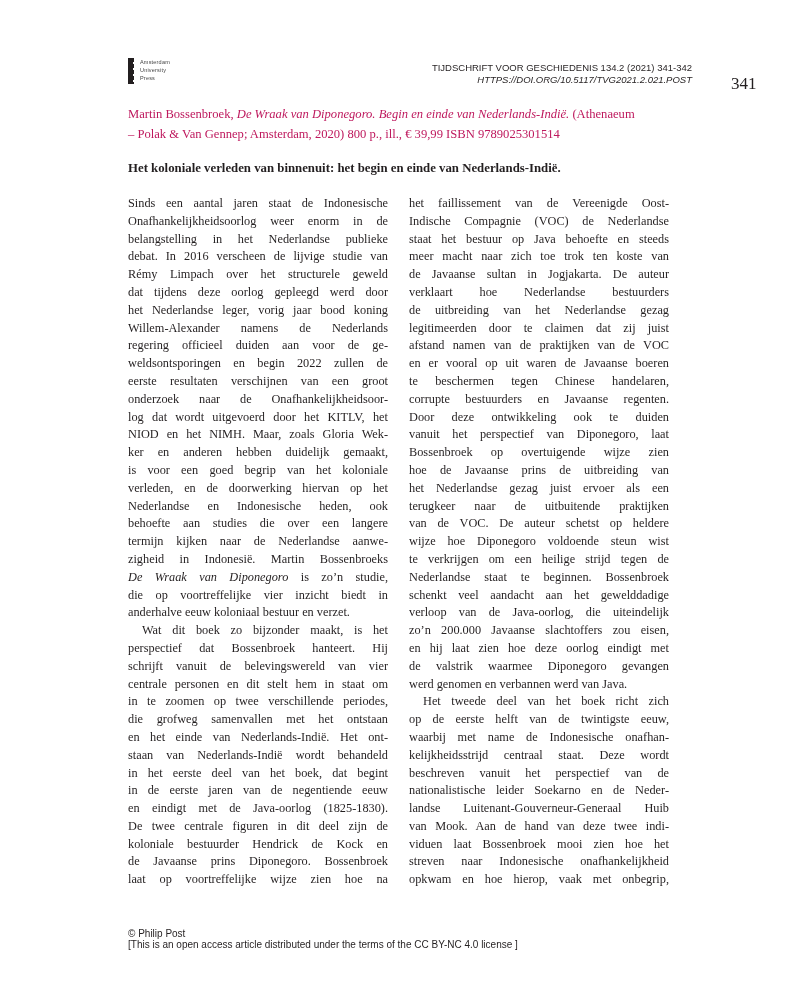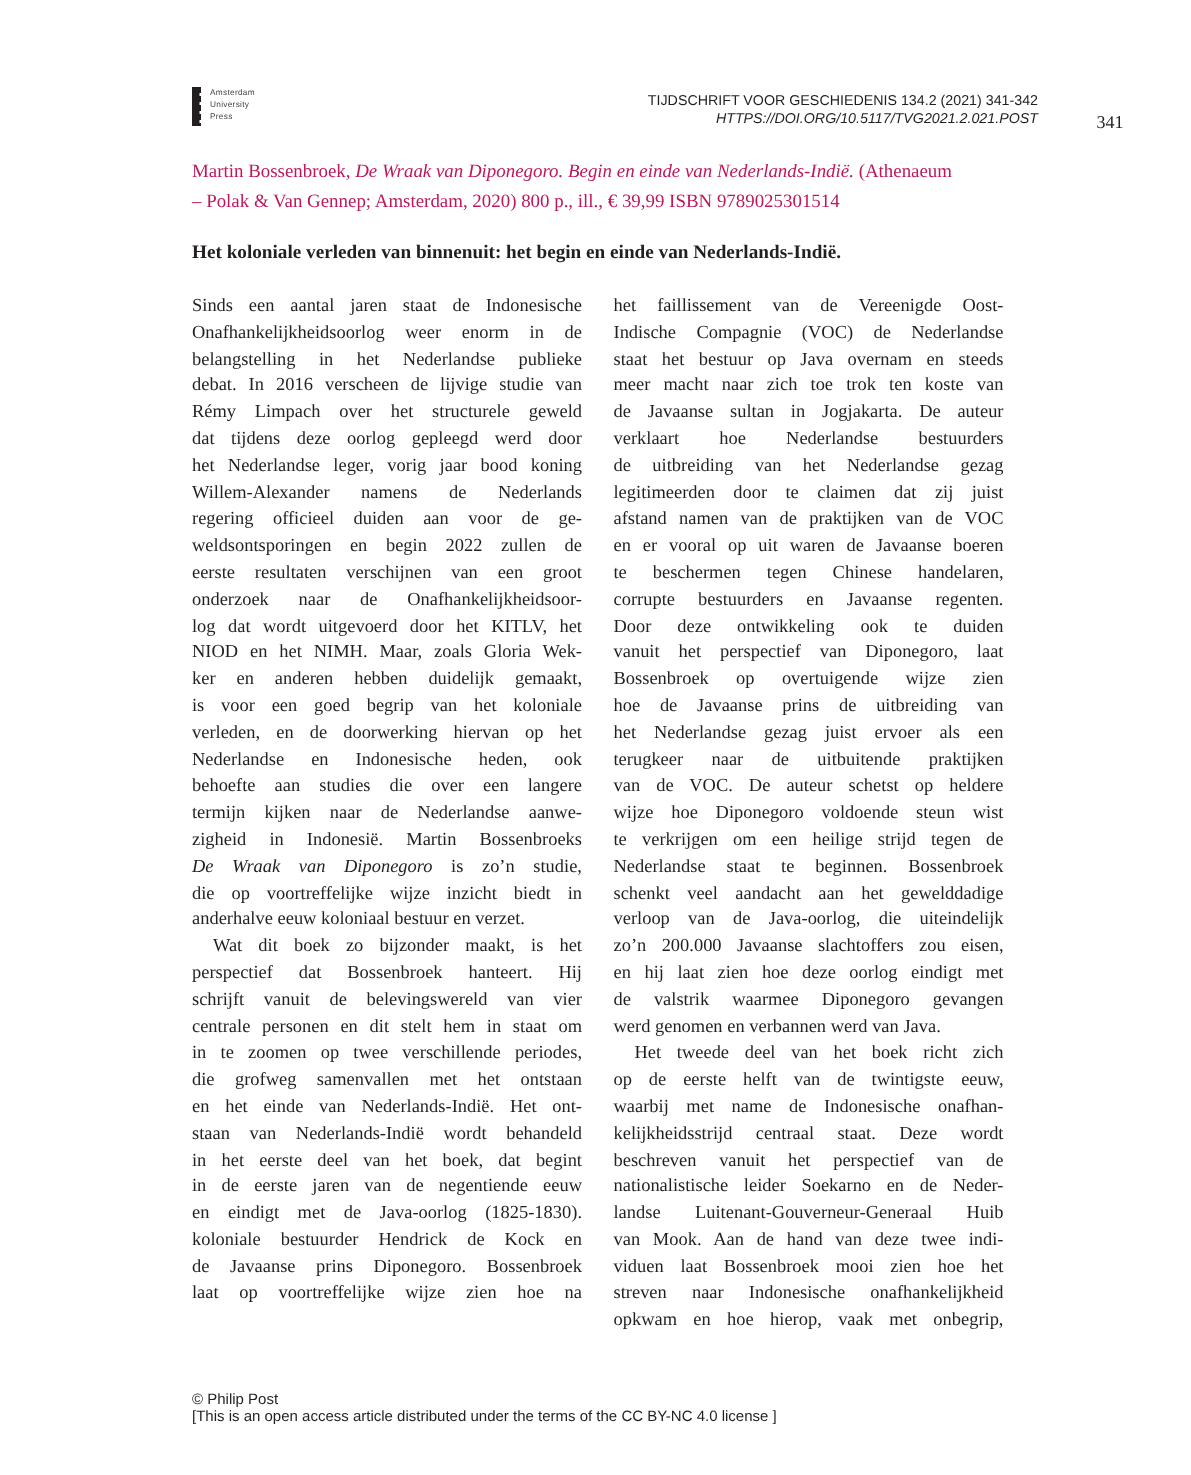--- a/index.html
+++ b/index.html
@@ -6,21 +6,21 @@
   body { width: 794px; height: 983px; position: relative; overflow: hidden; color: #231f20; }
   .page { position: absolute; left: 0; top: 0; width: 794px; height: 983px; }
 
   .logo { position: absolute; left: 128px; top: 58px; width: 60px; height: 26px; }
   .logo-bar { position: absolute; left: 0; top: 0; width: 6px; height: 26px; background: #231f20; }
   .logo-notch { position: absolute; left: 5px; width: 2px; height: 2px; background: #fff; }
   .logo-text { position: absolute; left: 12px; top: 0; font-family: "Liberation Sans", sans-serif; font-size: 5.5px; line-height: 8px; color: #444; letter-spacing: 0.2px; }
 
   .journal { position: absolute; right: 102px; top: 62px; text-align: right; font-family: "Liberation Sans", sans-serif; font-size: 9.5px; line-height: 12px; color: #231f20; }
   .journal .doi { font-style: italic; }
-  .pagenum { position: absolute; left: 731px; top: 74px; font-family: "Liberation Serif", serif; font-size: 12px; color: #231f20; }
+  .pagenum { position: absolute; left: 731px; top: 74px; font-family: "Liberation Serif", serif; font-size: 17px; color: #231f20; }
 
   .citation { position: absolute; left: 128px; top: 104px; width: 540px; font-family: "Liberation Serif", serif; font-size: 12.6px; line-height: 20px; color: #be185d; }
   .citation i { font-style: italic; }
 
   .review-title { position: absolute; left: 128px; top: 159px; font-family: "Liberation Serif", serif; font-weight: bold; font-size: 12.8px; line-height: 18px; color: #231f20; }
 
   .col { position: absolute; top: 195px; width: 260px; font-family: "Liberation Serif", serif; font-size: 12.3px; line-height: 17.8px; color: #231f20; text-align: justify; }
   .col.left { left: 128px; }
   .col.right { left: 409px; }
   .col .line { display: block; text-align: justify; text-align-last: justify; white-space: nowrap; }
@@ -76,42 +76,43 @@
     <span class="line">log dat wordt uitgevoerd door het KITLV, het</span>
     <span class="line">NIOD en het NIMH. Maar, zoals Gloria Wek-</span>
     <span class="line">ker en anderen hebben duidelijk gemaakt,</span>
     <span class="line">is voor een goed begrip van het koloniale</span>
     <span class="line">verleden, en de doorwerking hiervan op het</span>
     <span class="line">Nederlandse en Indonesische heden, ook</span>
     <span class="line">behoefte aan studies die over een langere</span>
     <span class="line">termijn kijken naar de Nederlandse aanwe-</span>
     <span class="line">zigheid in Indonesië. Martin Bossenbroeks</span>
     <span class="line"><i>De Wraak van Diponegoro</i> is zo’n studie,</span>
-    <span class="line">die op voortreffelijke wijze inzicht biedt in</span>
+    <span class="line">die op voortreffelijke vier inzicht biedt in</span>
     <span class="line last">anderhalve eeuw koloniaal bestuur en verzet.</span>
     <span class="line indent">Wat dit boek zo bijzonder maakt, is het</span>
     <span class="line">perspectief dat Bossenbroek hanteert. Hij</span>
     <span class="line">schrijft vanuit de belevingswereld van vier</span>
     <span class="line">centrale personen en dit stelt hem in staat om</span>
     <span class="line">in te zoomen op twee verschillende periodes,</span>
     <span class="line">die grofweg samenvallen met het ontstaan</span>
     <span class="line">en het einde van Nederlands-Indië. Het ont-</span>
     <span class="line">staan van Nederlands-Indië wordt behandeld</span>
     <span class="line">in het eerste deel van het boek, dat begint</span>
     <span class="line">in de eerste jaren van de negentiende eeuw</span>
     <span class="line">en eindigt met de Java-oorlog (1825-1830).</span>
+    <span class="line">De twee centrale figuren in dit deel zijn de</span>
     <span class="line">koloniale bestuurder Hendrick de Kock en</span>
     <span class="line">de Javaanse prins Diponegoro. Bossenbroek</span>
     <span class="line">laat op voortreffelijke wijze zien hoe na</span>
   </div>
 
   <div class="col right">
     <span class="line">het faillissement van de Vereenigde Oost-</span>
     <span class="line">Indische Compagnie (VOC) de Nederlandse</span>
-    <span class="line">staat het bestuur op Java overnam en steeds</span>
+    <span class="line">staat het bestuur op Java behoefte en steeds</span>
     <span class="line">meer macht naar zich toe trok ten koste van</span>
     <span class="line">de Javaanse sultan in Jogjakarta. De auteur</span>
     <span class="line">verklaart hoe Nederlandse bestuurders</span>
     <span class="line">de uitbreiding van het Nederlandse gezag</span>
     <span class="line">legitimeerden door te claimen dat zij juist</span>
     <span class="line">afstand namen van de praktijken van de VOC</span>
     <span class="line">en er vooral op uit waren de Javaanse boeren</span>
     <span class="line">te beschermen tegen Chinese handelaren,</span>
     <span class="line">corrupte bestuurders en Javaanse regenten.</span>
     <span class="line">Door deze ontwikkeling ook te duiden</span>

